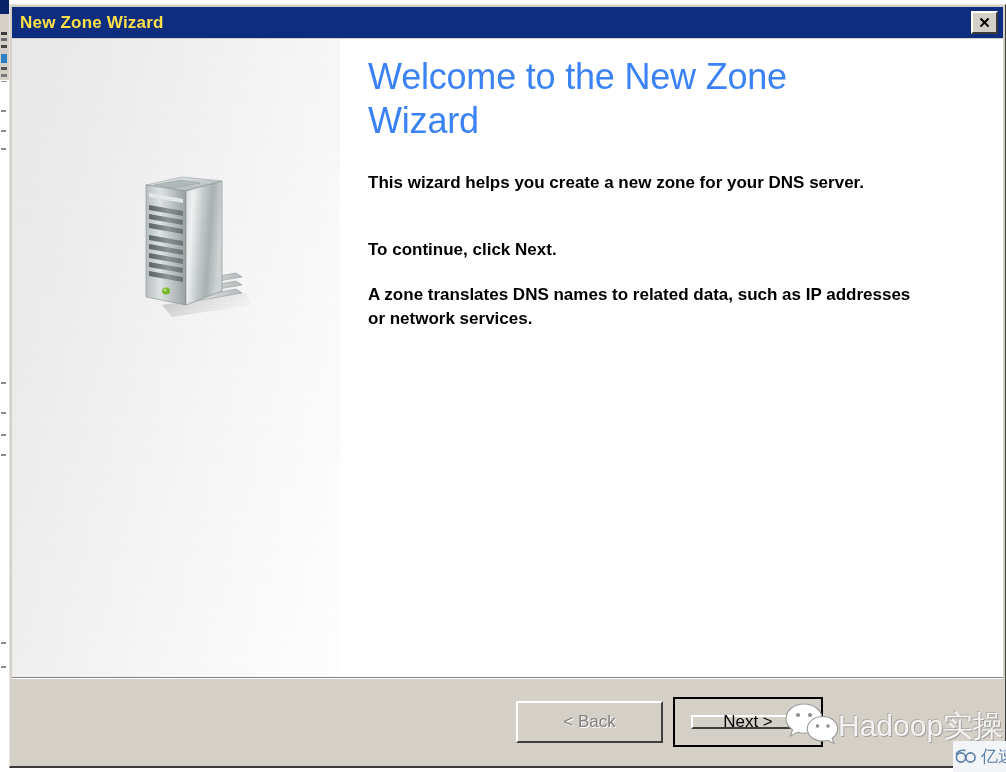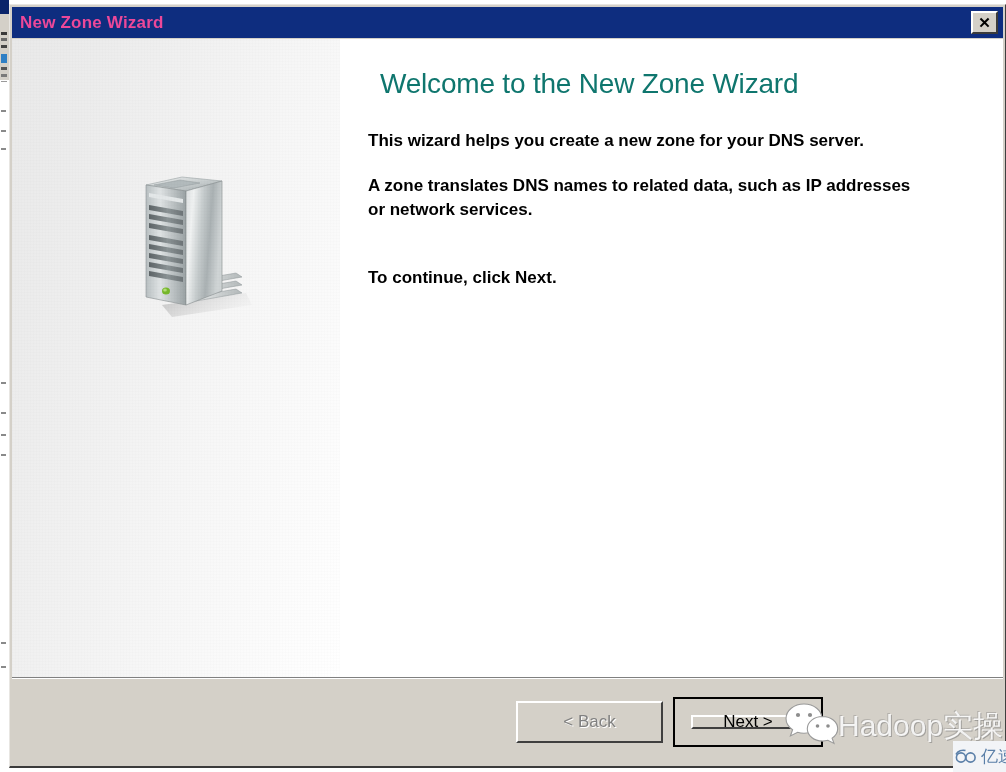--- a/index.html
+++ b/index.html
@@ -73,21 +73,21 @@
   #title-bar {
     position: absolute;
     left: 2px; top: 2px;
     width: 991px; height: 31px;
     background: #0e2d7f;
     display: flex;
     align-items: center;
     justify-content: space-between;
   }
   #title-text {
-    color: #ec4899;
+    color: #fde047;
     font-size: 17px;
     font-weight: bold;
     padding-left: 8px;
     letter-spacing: 0.2px;
     white-space: nowrap;
   }
   #close-button {
     width: 27px; height: 23px;
     margin-right: 5px;
     background: #d4d0c8;
@@ -153,23 +153,23 @@
   
   #text-panel {
     position: absolute;
     left: 328px; top: 0;
     width: 663px; height: 638px;
     background: #ffffff;
     padding: 16px 36px 0 28px;
     box-sizing: border-box;
   }
   #welcome-heading {
-    font-size: 28px;
-    color: #0f766e;
-    margin: 12px;
+    font-size: 36px;
+    color: #3b82f6;
+    margin: 0;
     font-weight: normal;
     line-height: 1.22;
     letter-spacing: -0.2px;
     max-width: 470px;
   }
   .body-paragraph {
     font-size: 17px;
     color: #000000;
     line-height: 1.42;
     margin: 0;
@@ -377,22 +377,22 @@
         <polygon points="25,28 59,34 59,38 25,32" fill="#e3e7e8"></polygon>
 
         <ellipse cx="42" cy="126" rx="4" ry="3.6" fill="#76b82a"></ellipse>
         <ellipse cx="41" cy="125" rx="1.8" ry="1.5" fill="#b5dd7a"></ellipse>
       </svg>
     </div>
 
     <div id="text-panel">
       <h1 id="welcome-heading">Welcome to the New Zone Wizard</h1>
       <p class="body-paragraph" id="paragraph-1">This wizard helps you create a new zone for your DNS server.</p>
+      <p class="body-paragraph" id="paragraph-3">To continue, click Next.</p>
       <p class="body-paragraph" id="paragraph-2">A zone translates DNS names to related data, such as IP addresses or network services.</p>
-      <p class="body-paragraph" id="paragraph-3">To continue, click Next.</p>
     </div>
   </div>
 
   <div id="content-divider"></div>
 
   <div id="button-bar">
     <div class="wizard-button" id="back-button">&lt; Back</div>
 
     <div id="next-button-wrap">
       <div class="wizard-button" id="next-button">Next &gt;</div>

